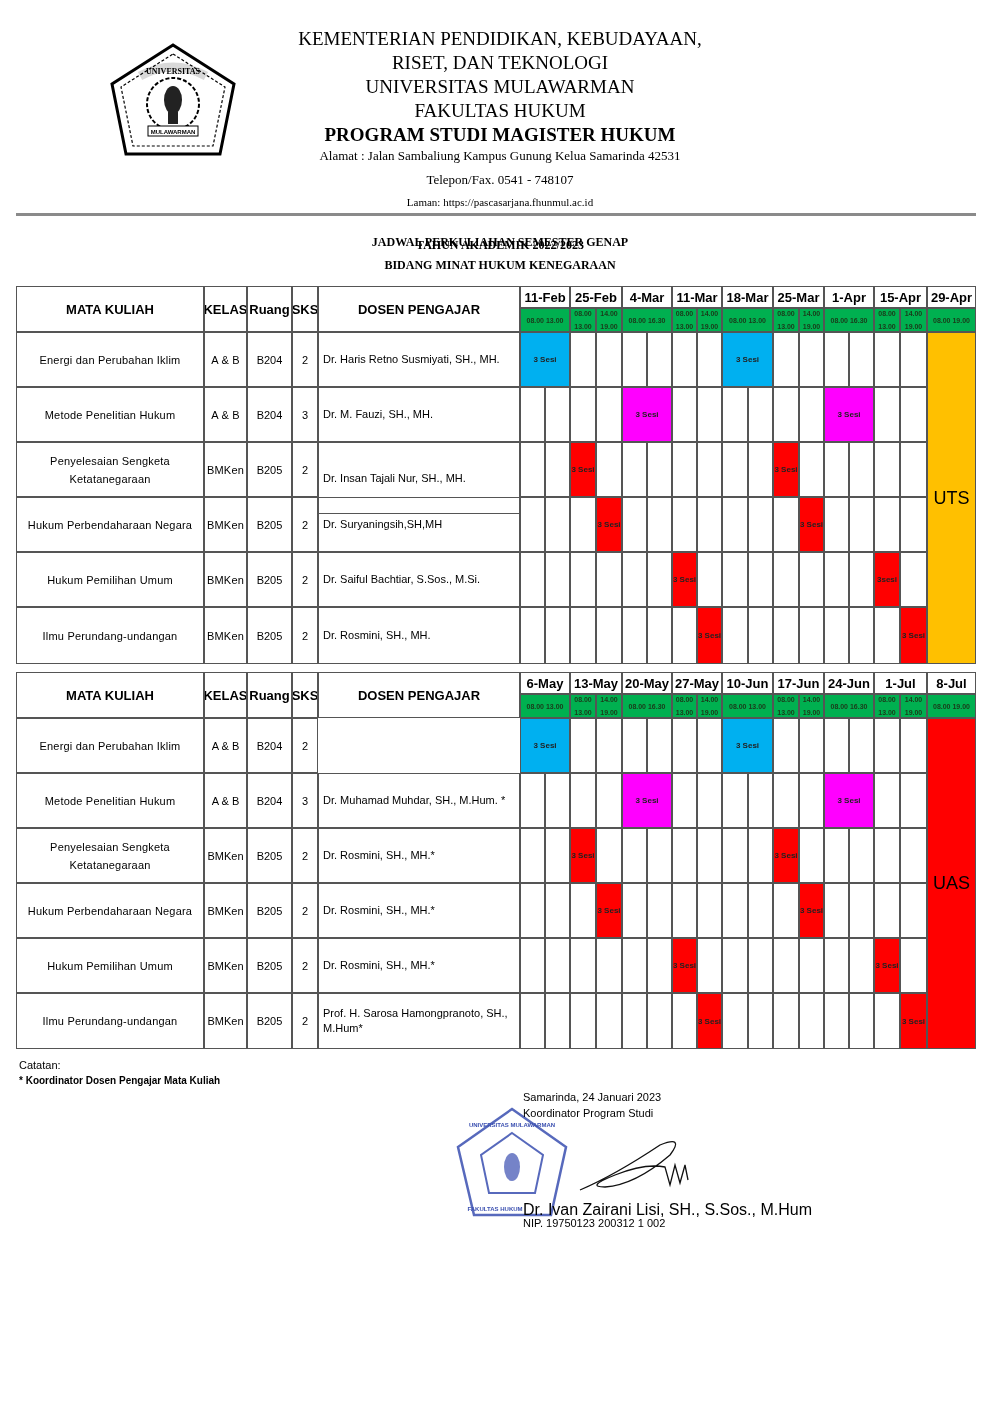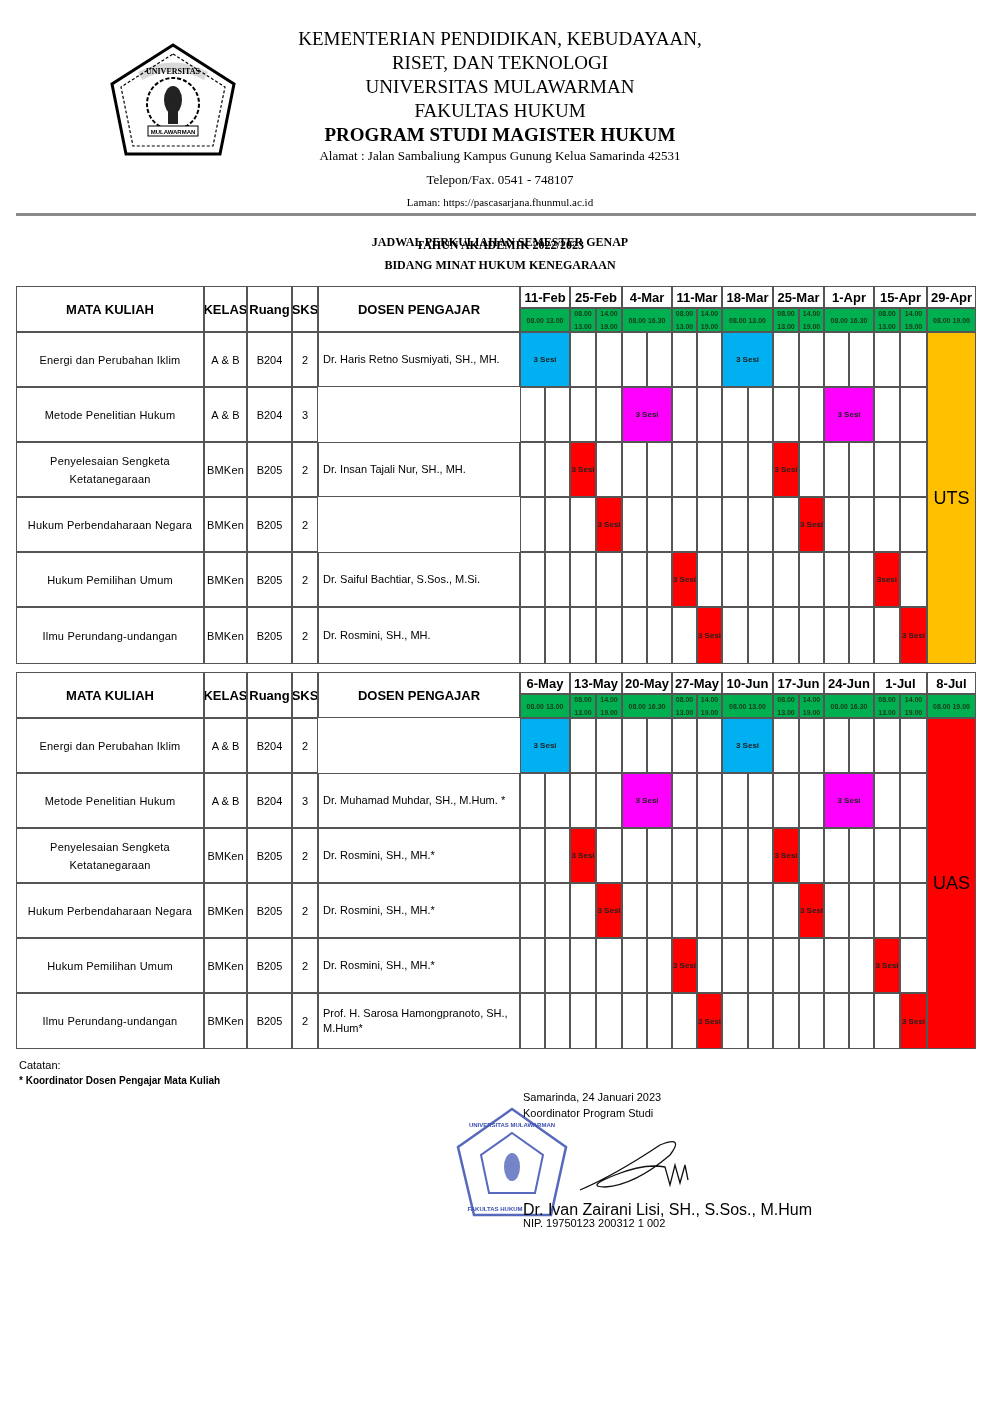--- a/index.html
+++ b/index.html
@@ -184,20 +184,23 @@
     </div>
     <div class="cell lbl" style="left: 188px; top: 101px; width: 43px; height: 55px; border: 1px solid rgb(85, 85, 85); margin-left: 0px;">
       <span>A &amp; B</span>
     </div>
     <div class="cell sm" style="left: 231px; top: 101px; width: 45px; height: 55px; border: 1px solid rgb(85, 85, 85); margin-left: 0px;">
       <span>B204</span>
     </div>
     <div class="cell sm" style="left: 276px; top: 101px; width: 26px; height: 55px; border: 1px solid rgb(85, 85, 85); margin-left: 0px;">
       <span>3</span>
     </div>
+    <div class="cell dosen" style="left: 302px; top: 101px; width: 202px; height: 55px; border: 1px solid rgb(85, 85, 85); margin-left: 0px;">
+      <span>Dr. M. Fauzi, SH., MH.</span>
+    </div>
     <div class="cell " style="left: 504px; top: 101px; width: 25px; height: 55px; border: 1px solid rgb(85, 85, 85); margin-left: 0px;"></div>
     <div class="cell " style="left: 529px; top: 101px; width: 25px; height: 55px; border: 1px solid rgb(85, 85, 85); margin-left: 0px;"></div>
     <div class="cell " style="left: 554px; top: 101px; width: 26px; height: 55px; border: 1px solid rgb(85, 85, 85); margin-left: 0px;"></div>
     <div class="cell " style="left: 580px; top: 101px; width: 26px; height: 55px; border: 1px solid rgb(85, 85, 85); margin-left: 0px;"></div>
     <div class="cell " style="left: 606px; top: 101px; width: 25px; height: 55px; border: 1px solid rgb(85, 85, 85); margin-left: 0px;"></div>
     <div class="cell " style="left: 631px; top: 101px; width: 25px; height: 55px; border: 1px solid rgb(85, 85, 85); margin-left: 0px;"></div>
     <div class="cell " style="left: 656px; top: 101px; width: 25px; height: 55px; border: 1px solid rgb(85, 85, 85); margin-left: 0px;"></div>
     <div class="cell " style="left: 681px; top: 101px; width: 25px; height: 55px; border: 1px solid rgb(85, 85, 85); margin-left: 0px;"></div>
     <div class="cell " style="left: 706px; top: 101px; width: 26px; height: 55px; border: 1px solid rgb(85, 85, 85); margin-left: 0px;"></div>
     <div class="cell " style="left: 732px; top: 101px; width: 25px; height: 55px; border: 1px solid rgb(85, 85, 85); margin-left: 0px;"></div>
@@ -218,21 +221,21 @@
     </div>
     <div class="cell lbl" style="left: 188px; top: 156px; width: 43px; height: 55px; border: 1px solid rgb(85, 85, 85); margin-left: 0px;">
       <span>BMKen</span>
     </div>
     <div class="cell sm" style="left: 231px; top: 156px; width: 45px; height: 55px; border: 1px solid rgb(85, 85, 85); margin-left: 0px;">
       <span>B205</span>
     </div>
     <div class="cell sm" style="left: 276px; top: 156px; width: 26px; height: 55px; border: 1px solid rgb(85, 85, 85); margin-left: 0px;">
       <span>2</span>
     </div>
-    <div class="cell dosen" style="left: 302px; top: 156px; width: 202px; height: 55px; border: 1px solid rgb(85, 85, 85); margin-left: 0px;">
+    <div class="cell dosen" style="left: 302px; top: 156px; width: 202px; height: 72px; border: 1px solid rgb(85, 85, 85); margin-left: 0px;">
       <span>Dr. Insan Tajali Nur, SH., MH.</span>
     </div>
     <div class="cell " style="left: 504px; top: 156px; width: 25px; height: 55px; border: 1px solid rgb(85, 85, 85); margin-left: 0px;"></div>
     <div class="cell " style="left: 529px; top: 156px; width: 25px; height: 55px; border: 1px solid rgb(85, 85, 85); margin-left: 0px;"></div>
     <div class="cell " style="left: 554px; top: 156px; width: 26px; height: 55px; border: 1px solid rgb(85, 85, 85); margin-left: 0px;"></div>
     <div class="cell " style="left: 580px; top: 156px; width: 26px; height: 55px; border: 1px solid rgb(85, 85, 85); margin-left: 0px;"></div>
     <div class="cell " style="left: 606px; top: 156px; width: 25px; height: 55px; border: 1px solid rgb(85, 85, 85); margin-left: 0px;"></div>
     <div class="cell " style="left: 631px; top: 156px; width: 25px; height: 55px; border: 1px solid rgb(85, 85, 85); margin-left: 0px;"></div>
     <div class="cell " style="left: 656px; top: 156px; width: 25px; height: 55px; border: 1px solid rgb(85, 85, 85); margin-left: 0px;"></div>
     <div class="cell " style="left: 681px; top: 156px; width: 25px; height: 55px; border: 1px solid rgb(85, 85, 85); margin-left: 0px;"></div>
@@ -254,20 +257,23 @@
       <span>Hukum Perbendaharaan Negara</span>
     </div>
     <div class="cell lbl" style="left: 188px; top: 211px; width: 43px; height: 55px; border: 1px solid rgb(85, 85, 85); margin-left: 0px;">
       <span>BMKen</span>
     </div>
     <div class="cell sm" style="left: 231px; top: 211px; width: 45px; height: 55px; border: 1px solid rgb(85, 85, 85); margin-left: 0px;">
       <span>B205</span>
     </div>
     <div class="cell sm" style="left: 276px; top: 211px; width: 26px; height: 55px; border: 1px solid rgb(85, 85, 85); margin-left: 0px;">
       <span>2</span>
+    </div>
+    <div class="cell dosen" style="left: 302px; top: 211px; width: 202px; height: 55px; border: 1px solid rgb(85, 85, 85); margin-left: 0px;">
+      <span>Dr. Suryaningsih,SH,MH</span>
     </div>
     <div class="cell " style="left: 504px; top: 211px; width: 25px; height: 55px; border: 1px solid rgb(85, 85, 85); margin-left: 0px;"></div>
     <div class="cell " style="left: 529px; top: 211px; width: 25px; height: 55px; border: 1px solid rgb(85, 85, 85); margin-left: 0px;"></div>
     <div class="cell " style="left: 554px; top: 211px; width: 26px; height: 55px; border: 1px solid rgb(85, 85, 85); margin-left: 0px;"></div>
     <div class="cell " style="left: 580px; top: 211px; width: 26px; height: 55px; border: 1px solid rgb(85, 85, 85); margin-left: 0px;"></div>
     <div class="cell " style="left: 606px; top: 211px; width: 25px; height: 55px; border: 1px solid rgb(85, 85, 85); margin-left: 0px;"></div>
     <div class="cell " style="left: 631px; top: 211px; width: 25px; height: 55px; border: 1px solid rgb(85, 85, 85); margin-left: 0px;"></div>
     <div class="cell " style="left: 656px; top: 211px; width: 25px; height: 55px; border: 1px solid rgb(85, 85, 85); margin-left: 0px;"></div>
     <div class="cell " style="left: 681px; top: 211px; width: 25px; height: 55px; border: 1px solid rgb(85, 85, 85); margin-left: 0px;"></div>
     <div class="cell " style="left: 706px; top: 211px; width: 26px; height: 55px; border: 1px solid rgb(85, 85, 85); margin-left: 0px;"></div>

